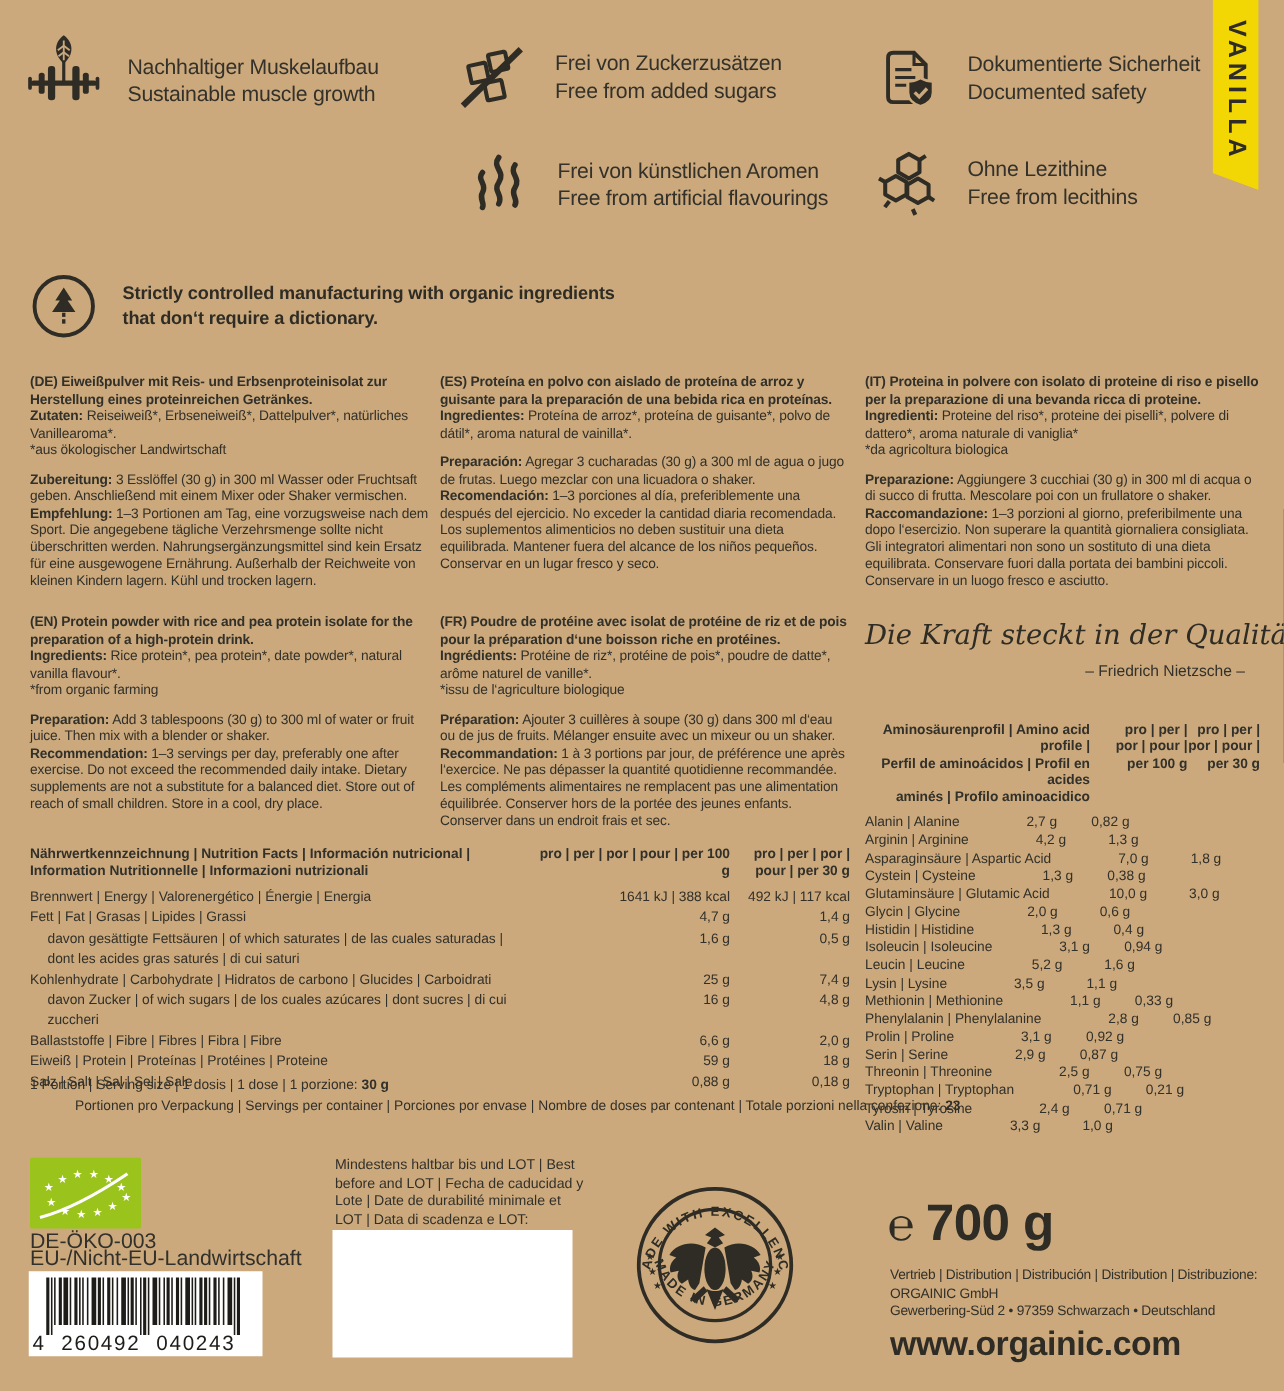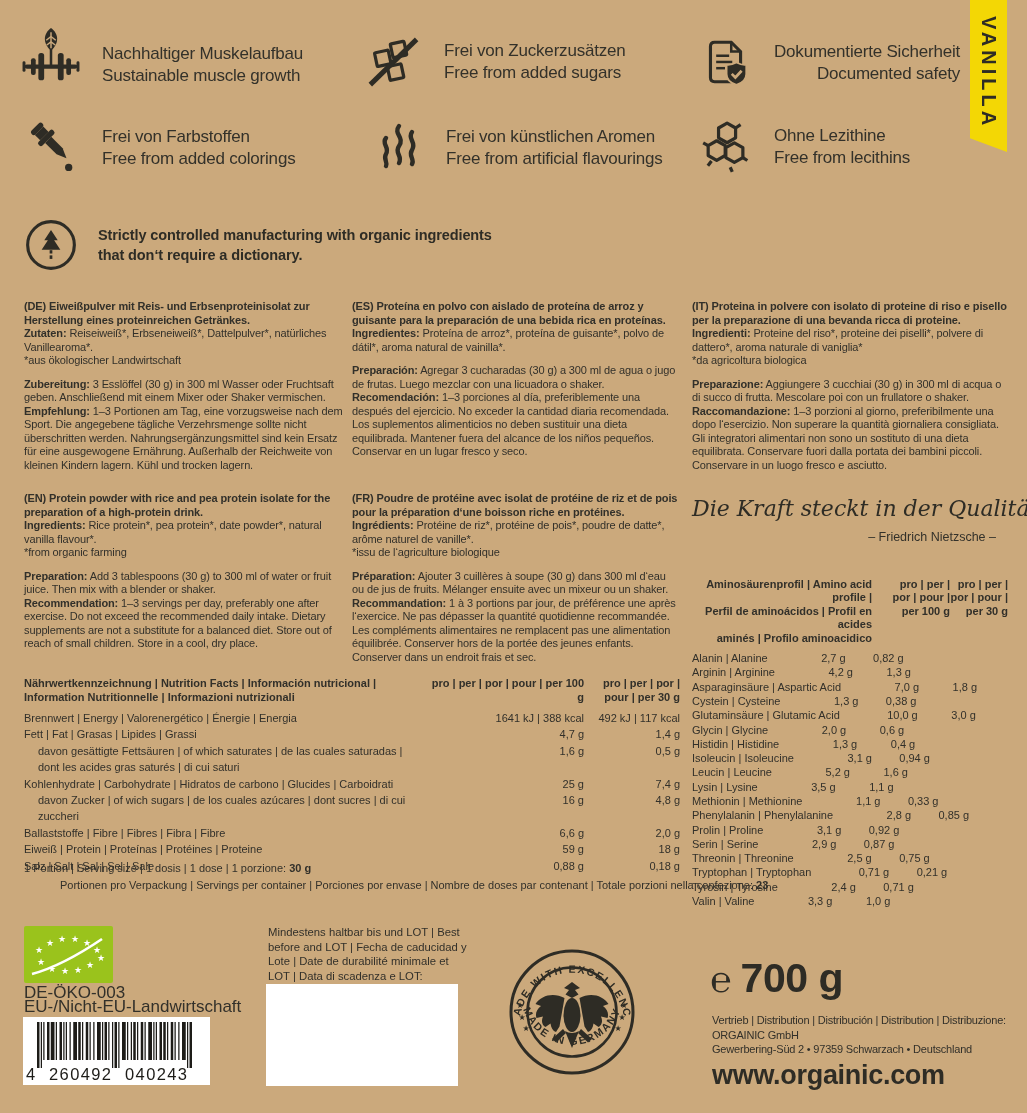--- a/index.html
+++ b/index.html
@@ -114,57 +114,40 @@
         <rect class="ink" x="0" y="33.5" width="2.8" height="10" rx="1.4"></rect>
         <rect class="ink" x="51.2" y="33.5" width="2.8" height="10" rx="1.4"></rect>
       </svg>
     </span>
     <div class="feat-text">
       <div>Nachhaltiger Muskelaufbau</div>
       <div>Sustainable muscle growth</div>
     </div>
   </div>
 
-  <div class="feat" style="left:698px;top:36px;text-align:right;">
+  <div class="feat" style="left:698px;top:36px;">
     <span>
       <svg width="54" height="54" viewBox="0 0 52 52">
         <path class="stroke" stroke-width="3" d="M32 6 H16 Q12 6 12 10 V40 Q12 44 16 44 H37 Q41 44 41 40 V15 Z"></path>
         <path class="stroke" stroke-width="2.4" d="M32 6 V15 H41"></path>
         <g stroke="#2e2c25" stroke-width="2.4">
           <line x1="17.5" y1="19" x2="30" y2="19"></line>
             <line x1="17.5" y1="25" x2="33" y2="25"></line>
             <line x1="17.5" y1="31" x2="26" y2="31"></line>
         </g>
         <path d="M37 25.5 q5 2.6 9.5 2.6 v8.4 q0 7.5 -9.5 10.5 q-9.5 -3 -9.5 -10.5 v-8.4 q4.5 0 9.5 -2.6 z" fill="#2e2c25" stroke="#cba97c" stroke-width="1.8"></path>
         <polyline points="32.5,36.5 36,40 42,33.5" fill="none" stroke="#cba97c" stroke-width="2.6"></polyline>
       </svg>
     </span>
     <div class="feat-text">
       <div>Dokumentierte Sicherheit</div>
       <div>Documented safety</div>
     </div>
   </div>
 
-  <div class="feat" style="left:24px;top:120px;">
-    <span>
-      <svg width="56" height="56" viewBox="0 0 52 52">
-        <g class="ink" transform="rotate(-45 26 22)">
-          <rect x="19" y="0" width="14" height="5" rx="2.5"></rect>
-          <path d="M20.5 5 h11 v7 h-11 z"></path>
-          <rect x="16.5" y="12" width="19" height="5" rx="2"></rect>
-          <path d="M22 17 h8 v15 l-4 9 -4 -9 z"></path>
-        </g>
-        <circle class="ink" cx="41.5" cy="44" r="3.4"></circle>
-      </svg>
-    </span>
-    <div class="feat-text">
-      <div>Frei von Farbstoffen</div>
-      <div>Free from added colorings</div>
-    </div>
-  </div>
 
   <div class="feat" style="left:372px;top:118px;">
     <span>
       <svg width="52" height="60" viewBox="0 0 52 56">
         <g class="stroke" stroke-width="4.4" stroke-linecap="round">
           <path d="M14 18 c-5 6 4 9 0 16 c-3 5 2 8 0 12"></path>
           <path d="M27 6 c-6 8 6 11 0 20 c-5 7 4 10 0 17"></path>
           <path d="M40 12 c-5 7 5 10 0 18 c-4 6 3 9 0 14"></path>
         </g>
       </svg>

